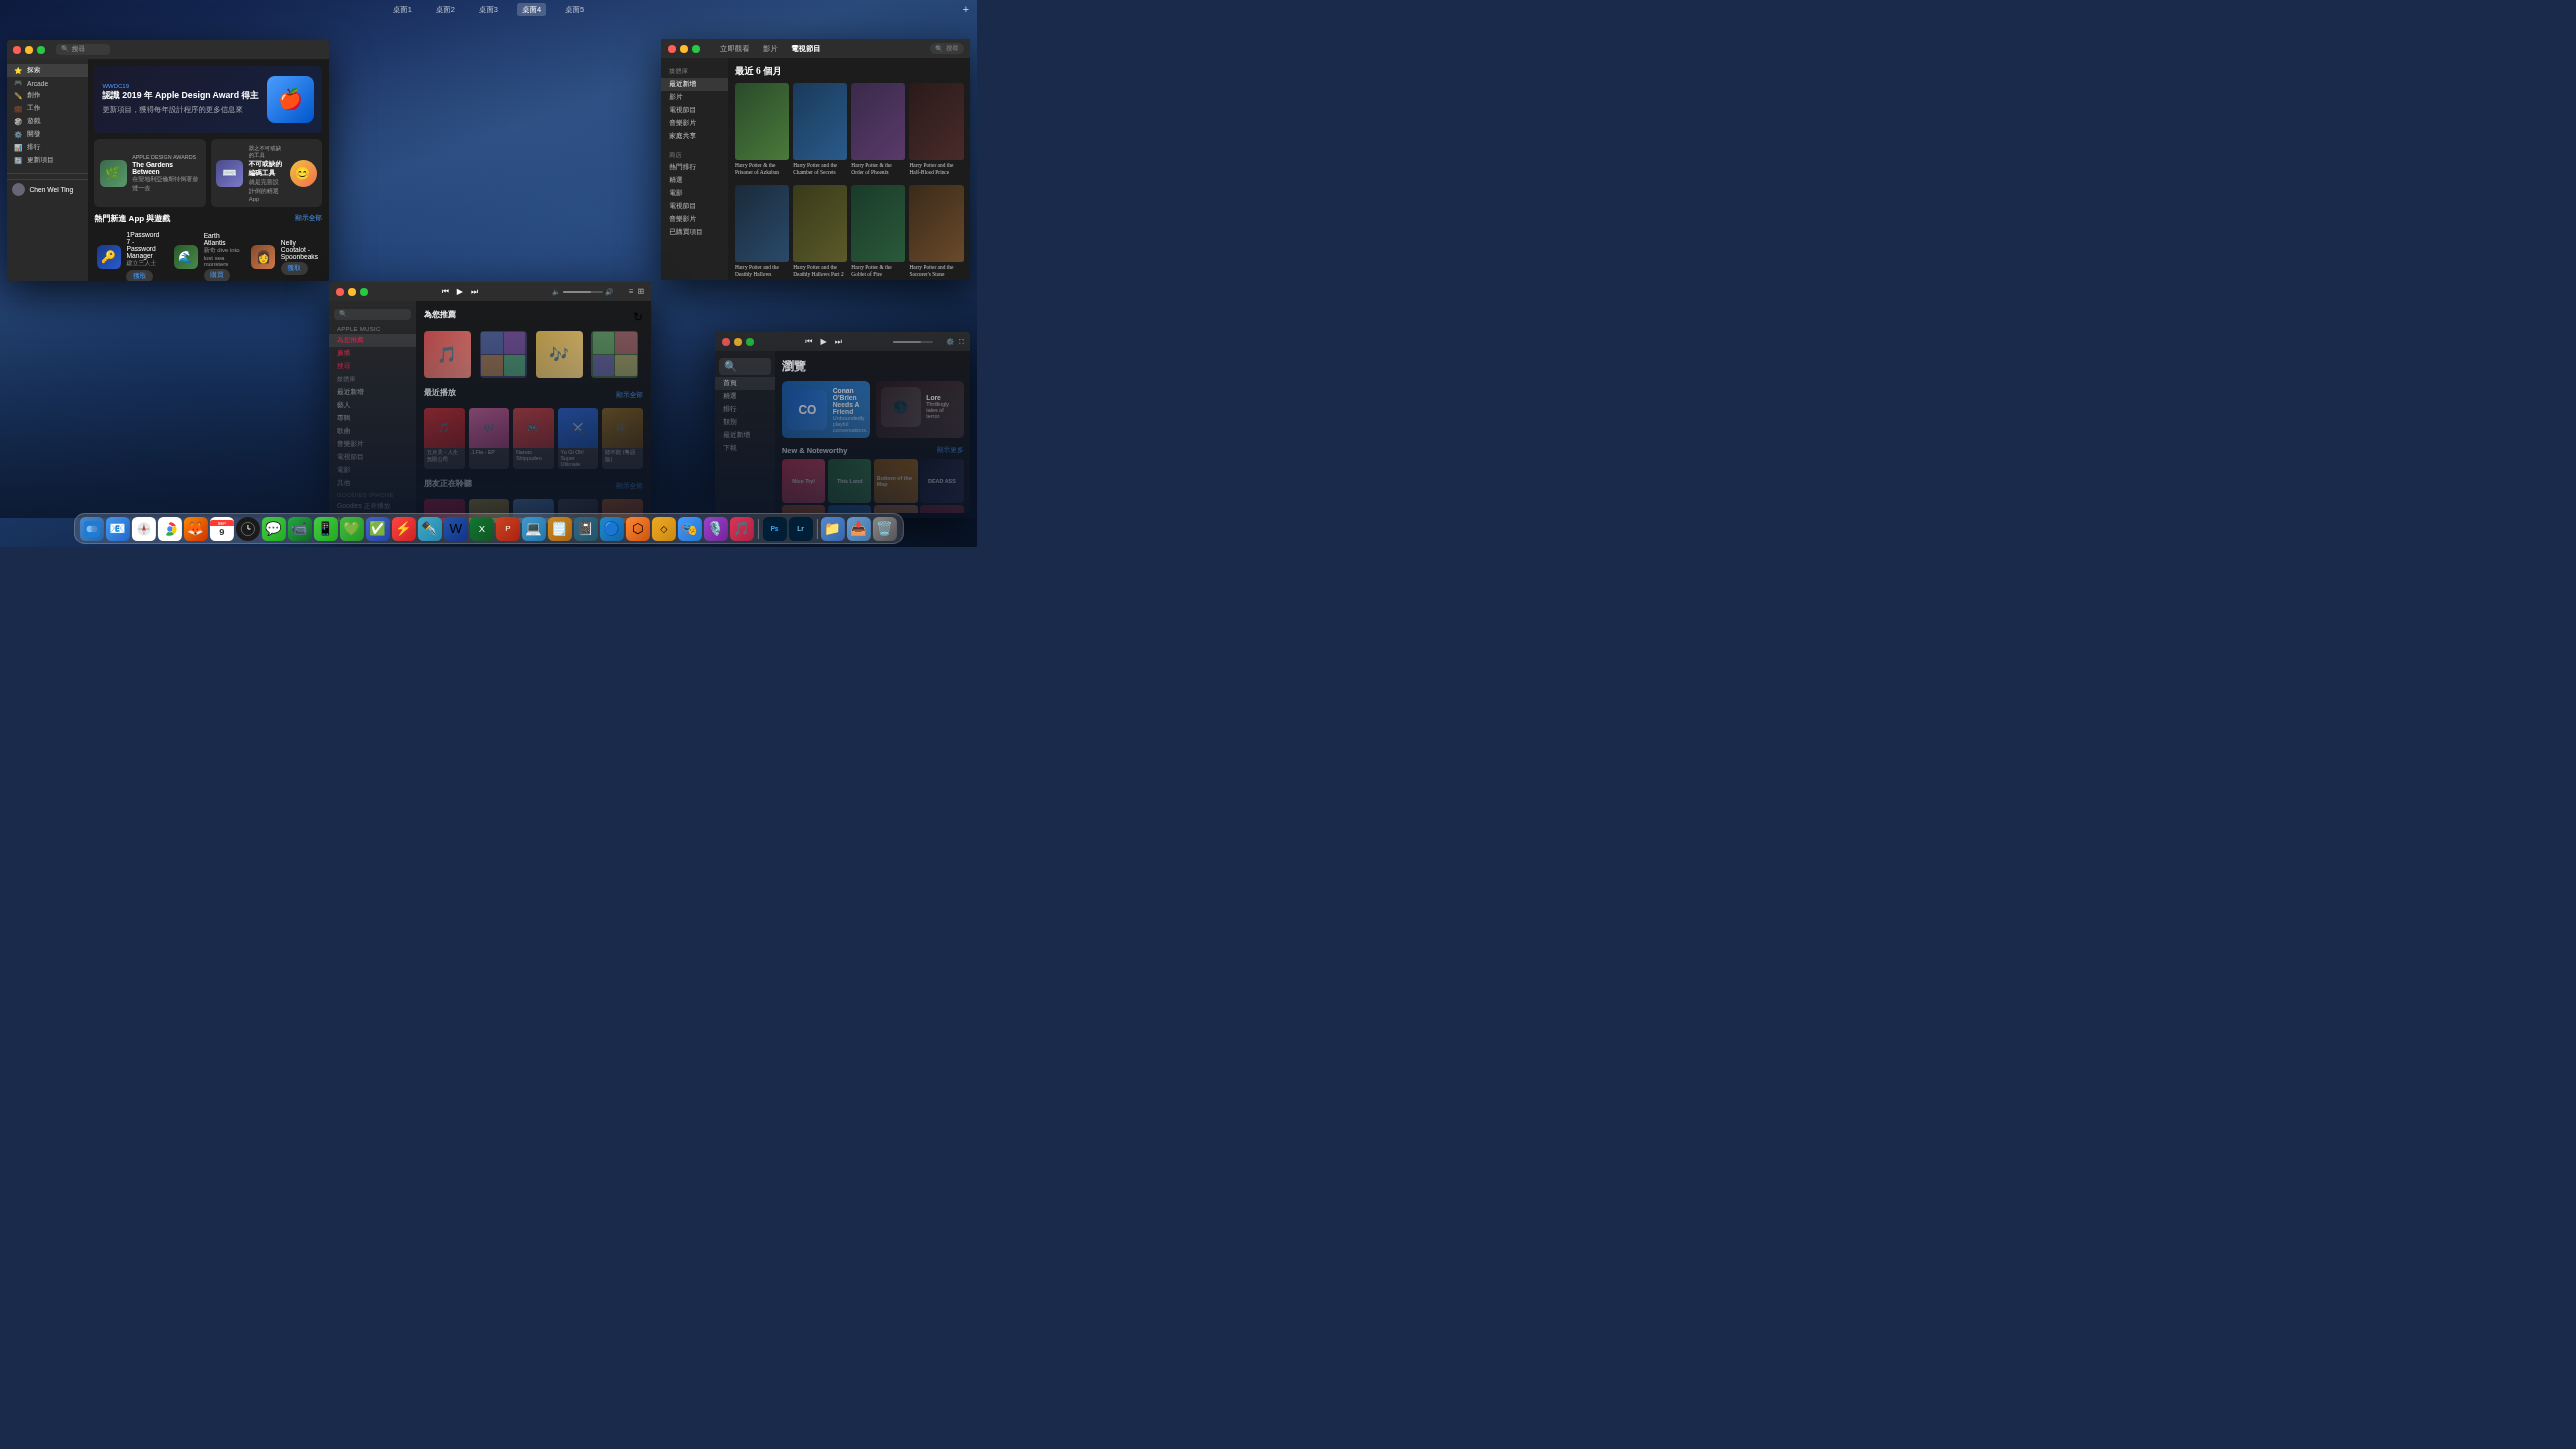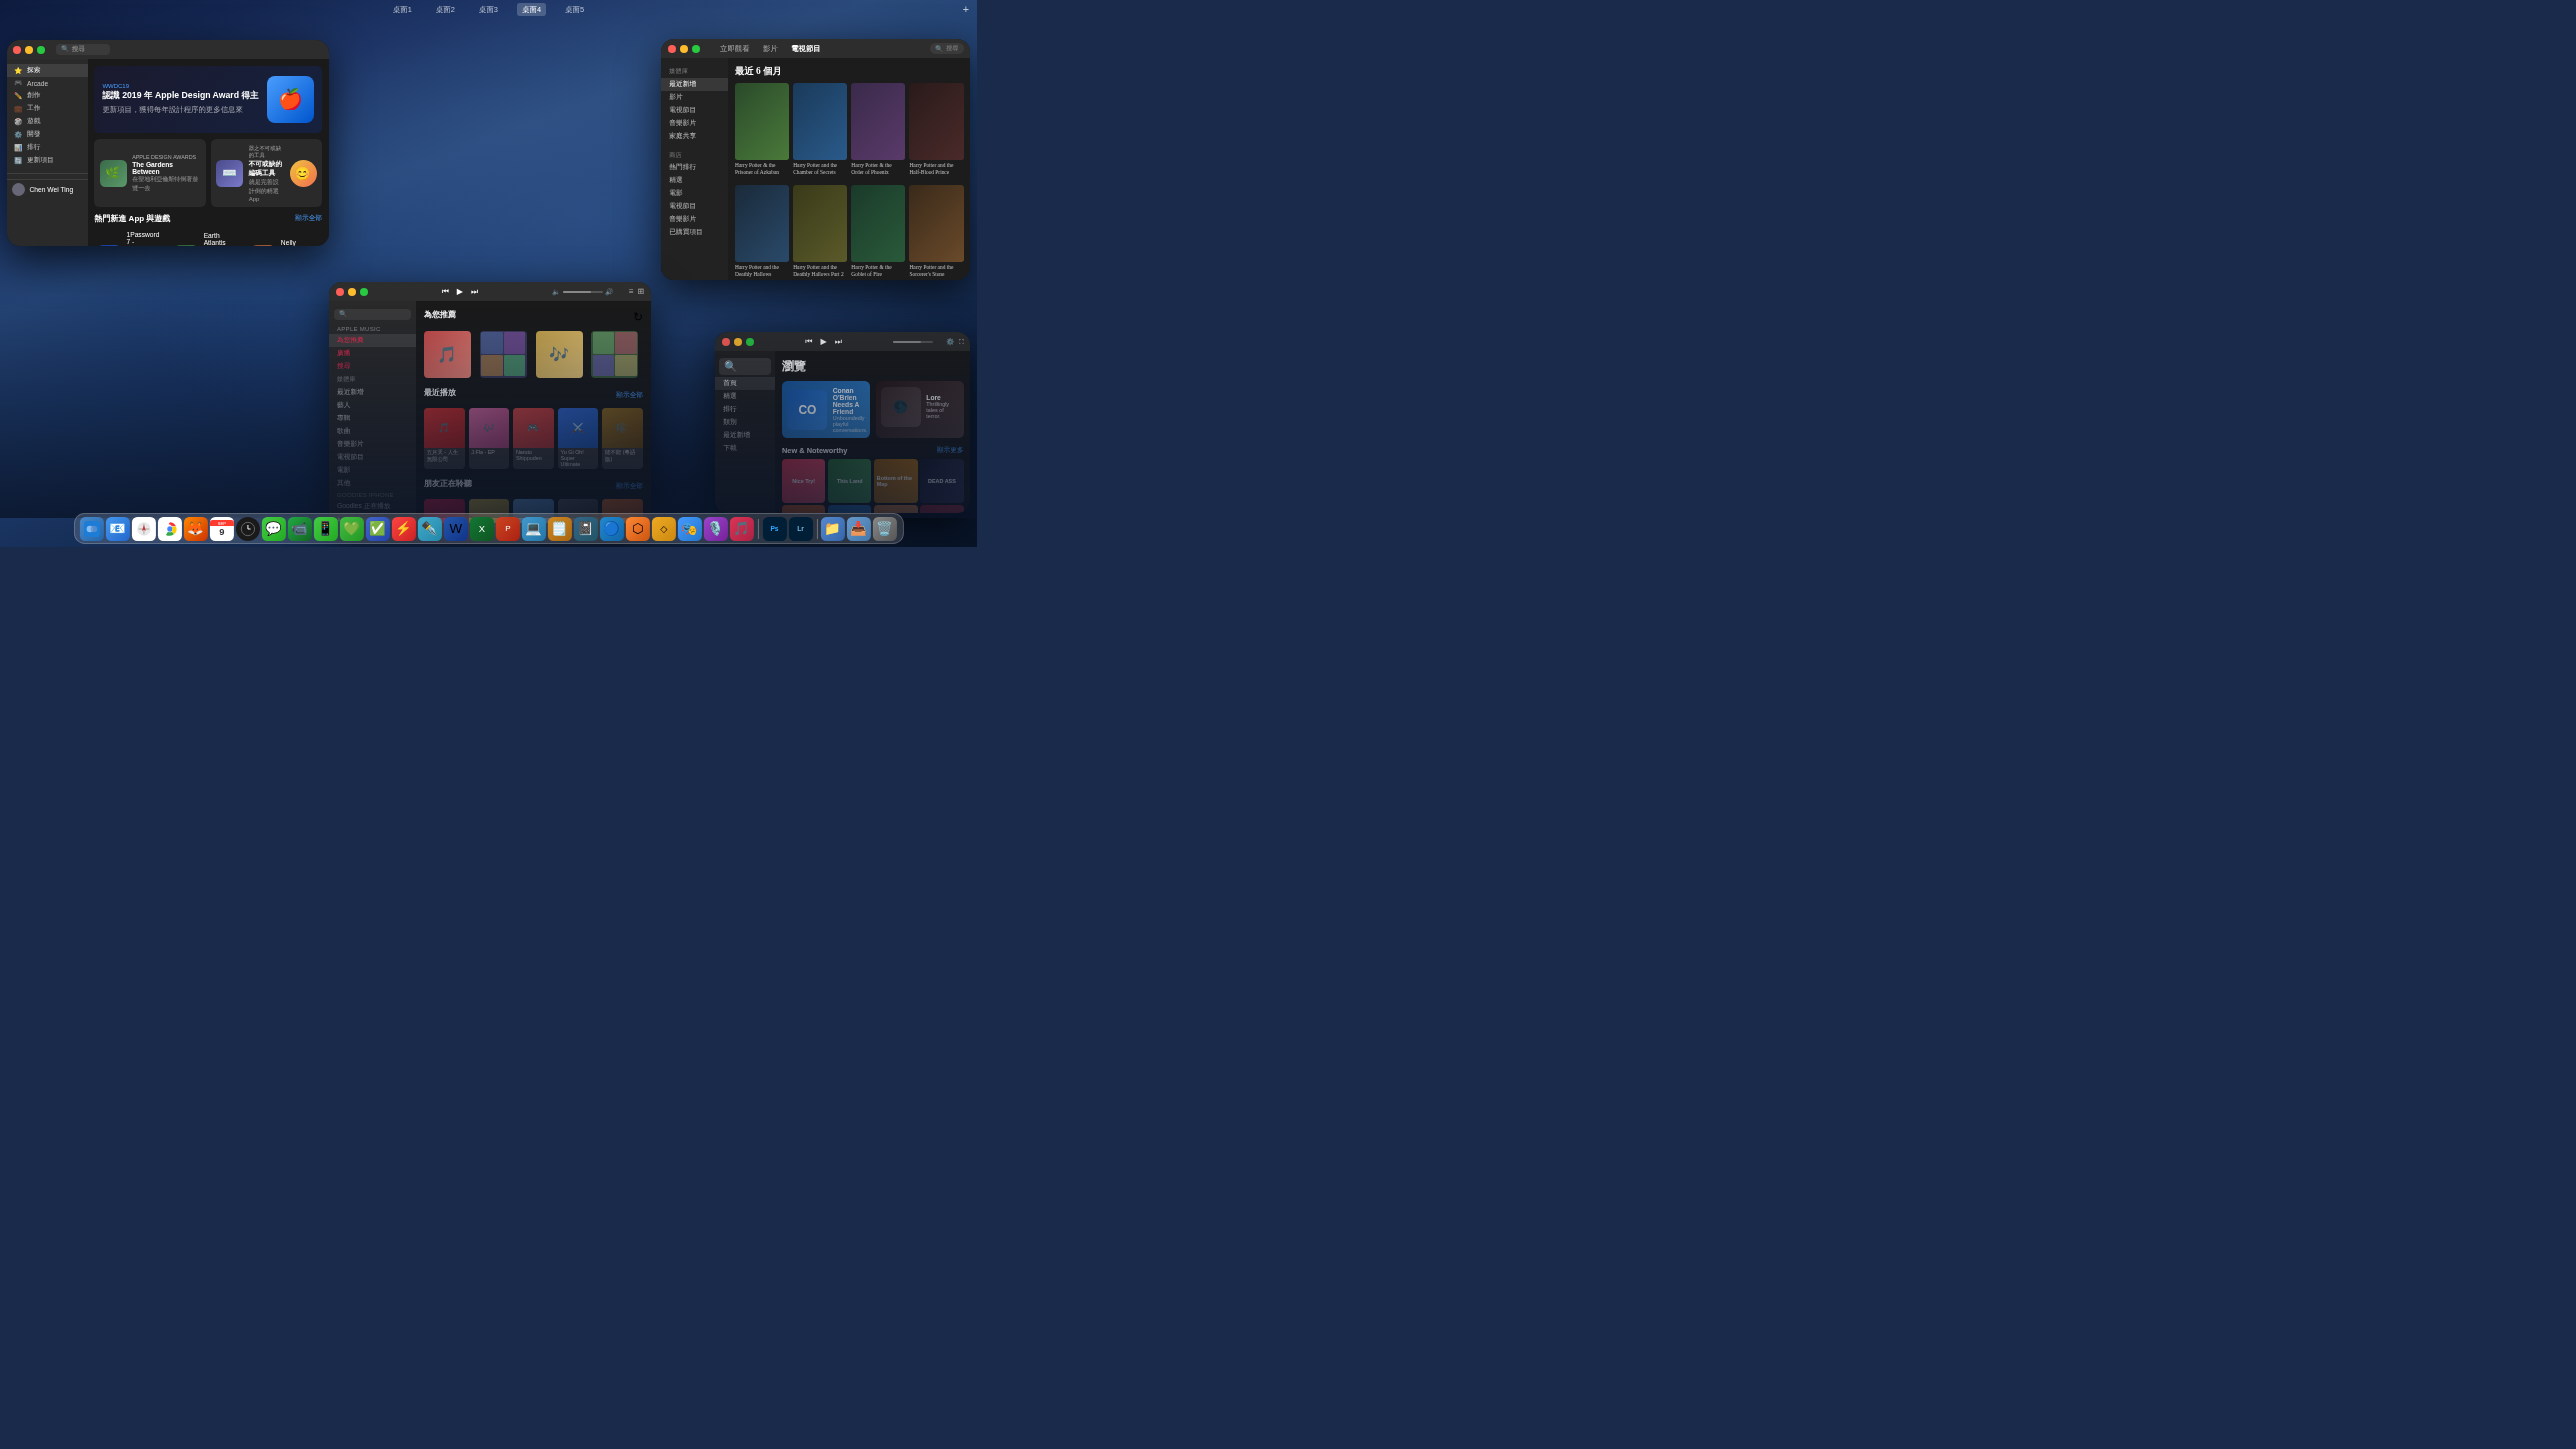--- a/index.html
+++ b/index.html
@@ -61,21 +61,21 @@
       right: 8px;
       top: 2.7px;
       color: rgba(255,255,255,0.7);
       font-size: 10.7px;
       cursor: pointer;
     }
 
     
     .window {
       position: absolute;
-      border-radius: 13px;
+      border-radius: 3px;
       overflow: hidden;
       box-shadow: 0 13.4px 40px rgba(0,0,0,0.7);
       background: #1e1e1e;
     }
 
     .window-titlebar {
       height: 19px;
       background: #2d2d2d;
       display: flex;
       align-items: center;
@@ -92,21 +92,21 @@
 
     .btn-close { background: #ff5f57; }
     .btn-min { background: #ffbd2e; }
     .btn-max { background: #28ca41; }
 
     
     .app-store-window {
       top: 40px;
       left: 6.7px;
       width: 322px;
-      height: 206px;
+      height: 241px;
       background: #1a1a1a;
     }
 
     .app-store-content {
       display: flex;
       height: calc(100% - 19px);
       overflow: hidden;
     }
 
     .app-store-sidebar {

